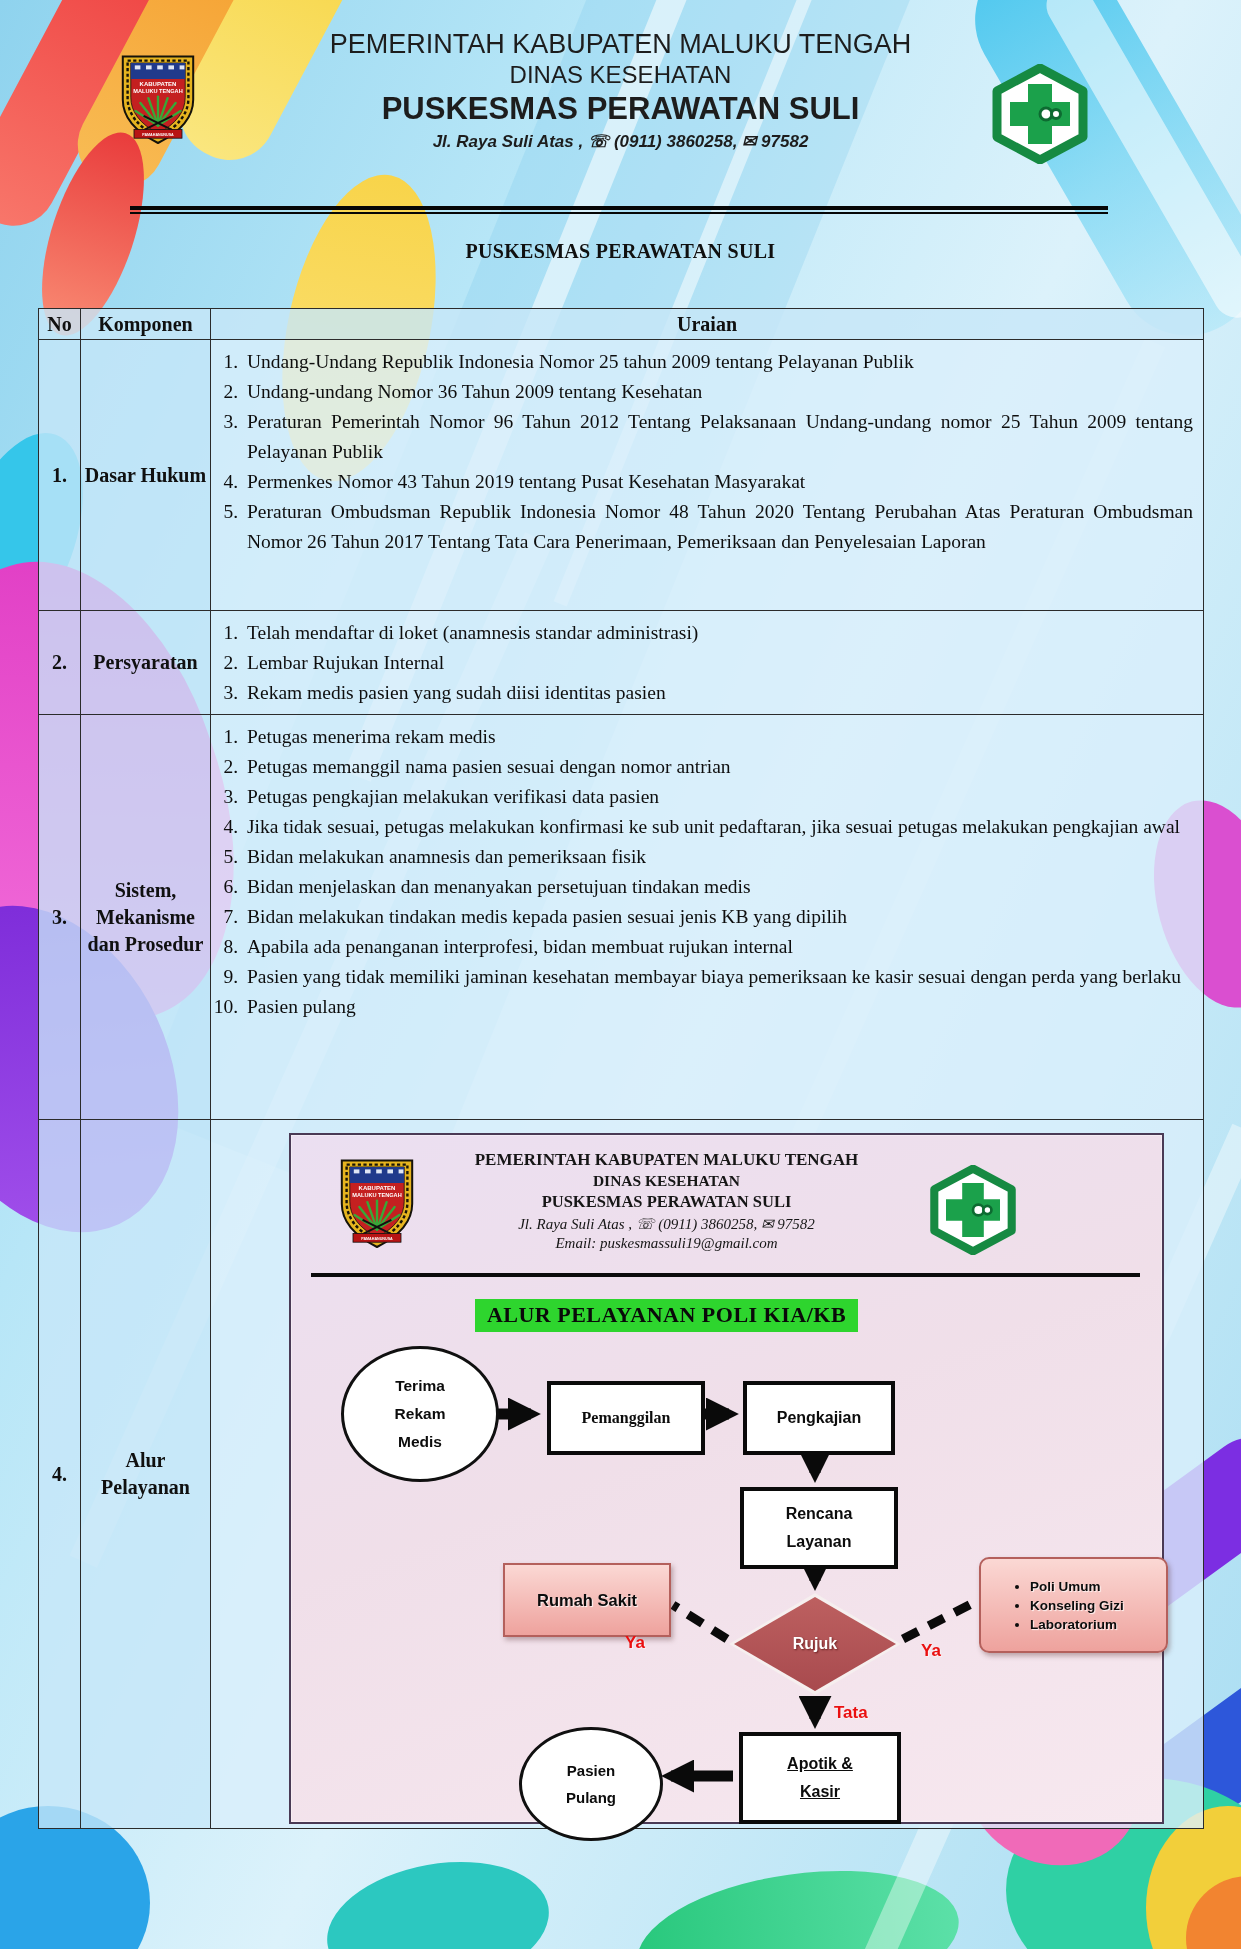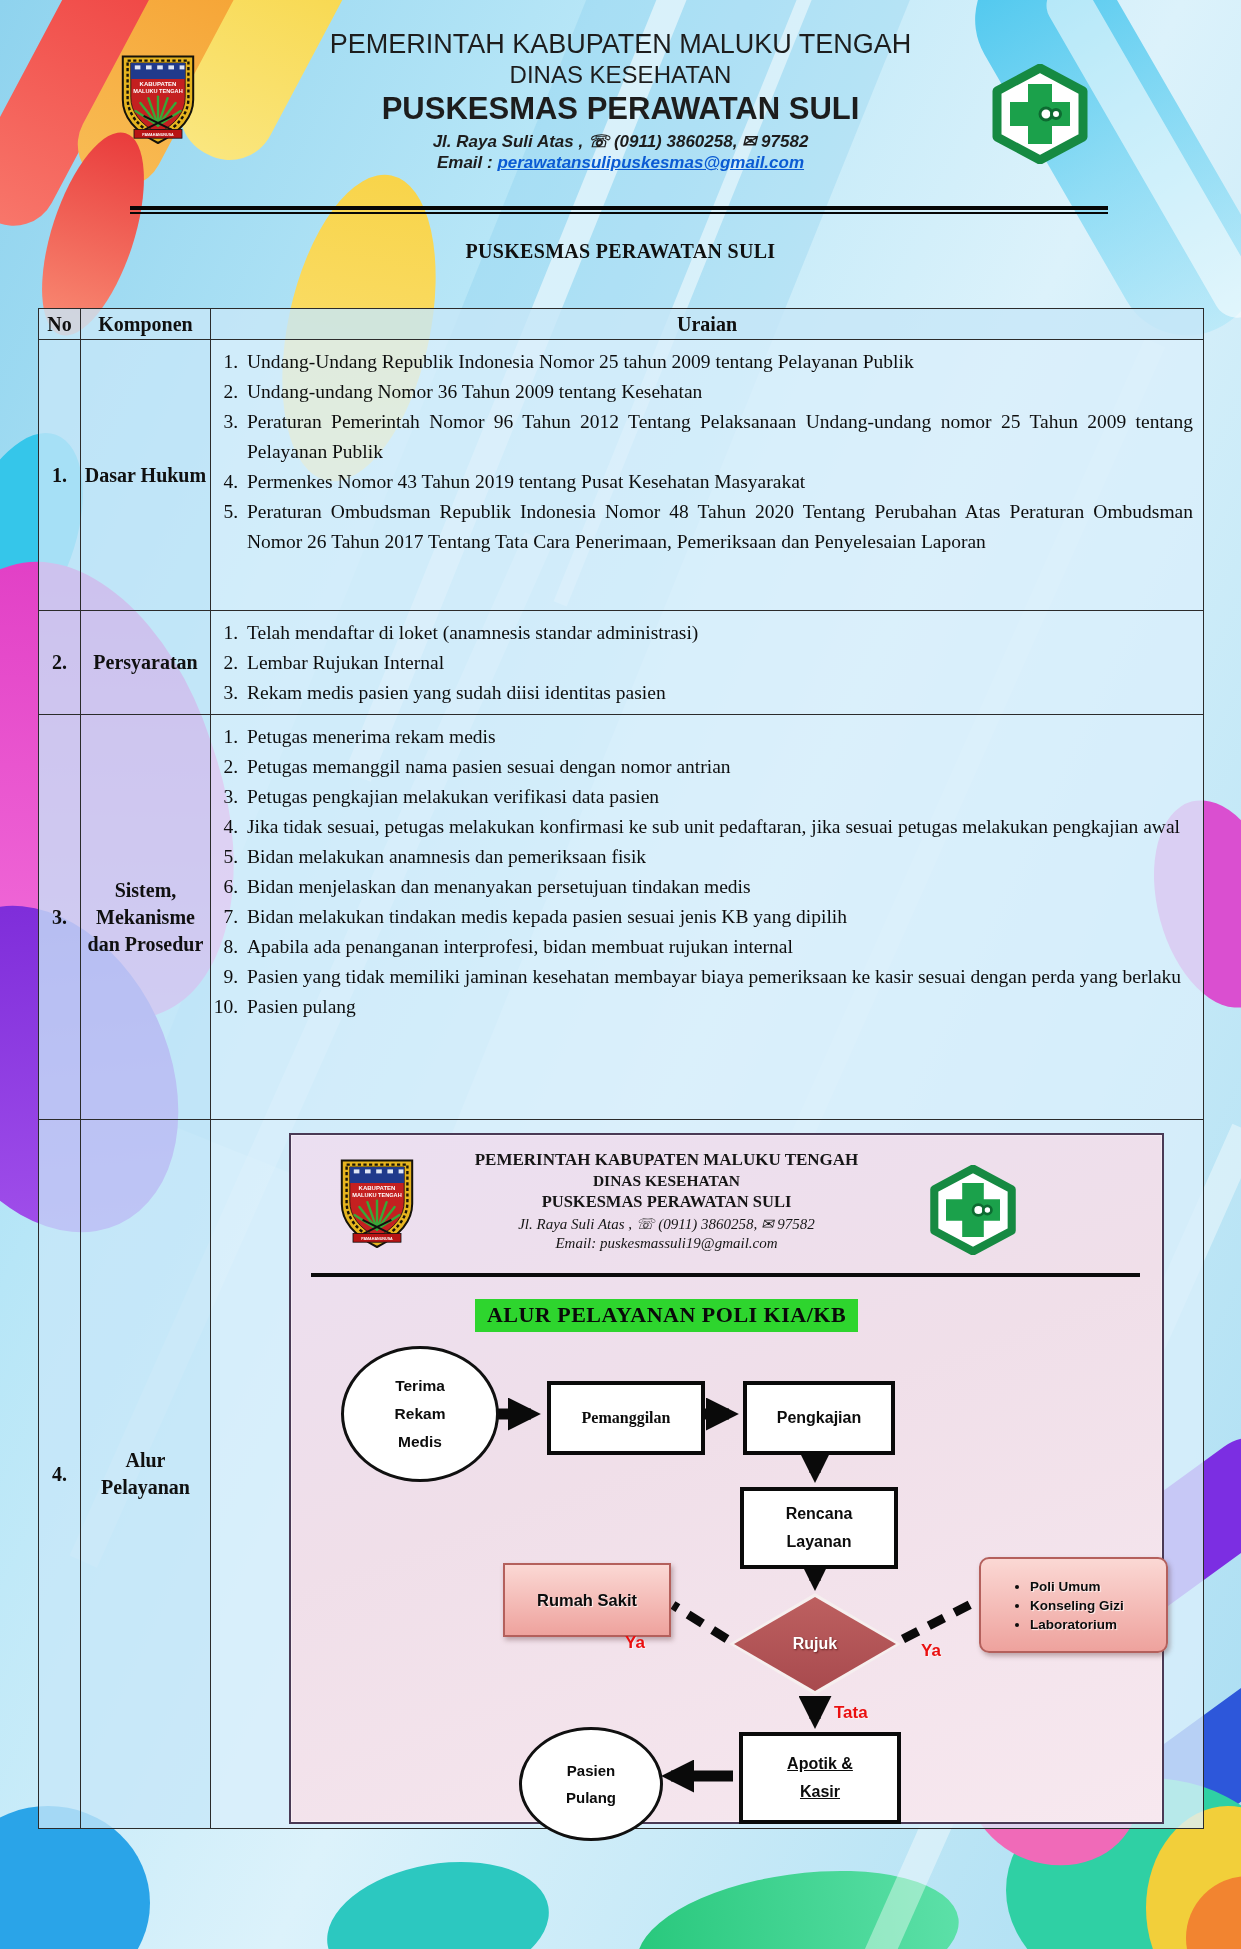--- a/index.html
+++ b/index.html
@@ -174,21 +174,20 @@
     </g>
     <rect x="20" y="97" width="60" height="11" fill="#b81414" stroke="#111" stroke-width="1"></rect>
     <text x="50" y="105" font-size="4.6" font-weight="bold" fill="#fff" text-anchor="middle" font-family="Liberation Sans, sans-serif">PAMAHANUNUSA</text>
   </svg>
 
   <div class="lh-text">
     <div class="lh-l1">PEMERINTAH KABUPATEN MALUKU TENGAH</div>
     <div class="lh-l2">DINAS KESEHATAN</div>
     <div class="lh-l3">PUSKESMAS PERAWATAN SULI</div>
     <div class="lh-addr">Jl. Raya Suli Atas , ☏ (0911) 3860258,  ✉ 97582</div>
-    <div class="lh-mail"><span>Email : </span><a>perawatansulipuskesmas@gmail.com</a></div>
   </div>
 
   <svg class="crest" style="left:988px;top:64px;width:104px;height:100px" viewBox="0 0 100 100">
     <polygon points="50,4 93,27 93,73 50,96 7,73 7,27" fill="#ffffff" stroke="#168a42" stroke-width="9" stroke-linejoin="round"></polygon>
     <path d="M38 20 H62 V38 H80 V62 H62 V80 H38 V62 H20 V38 H38 Z" fill="#1ba14b"></path>
     <g fill="#ffffff" stroke="#0d6b31" stroke-width="3">
       <circle cx="56" cy="50" r="6"></circle>
         <circle cx="66" cy="50" r="4.5"></circle>
     </g>
   </svg>

